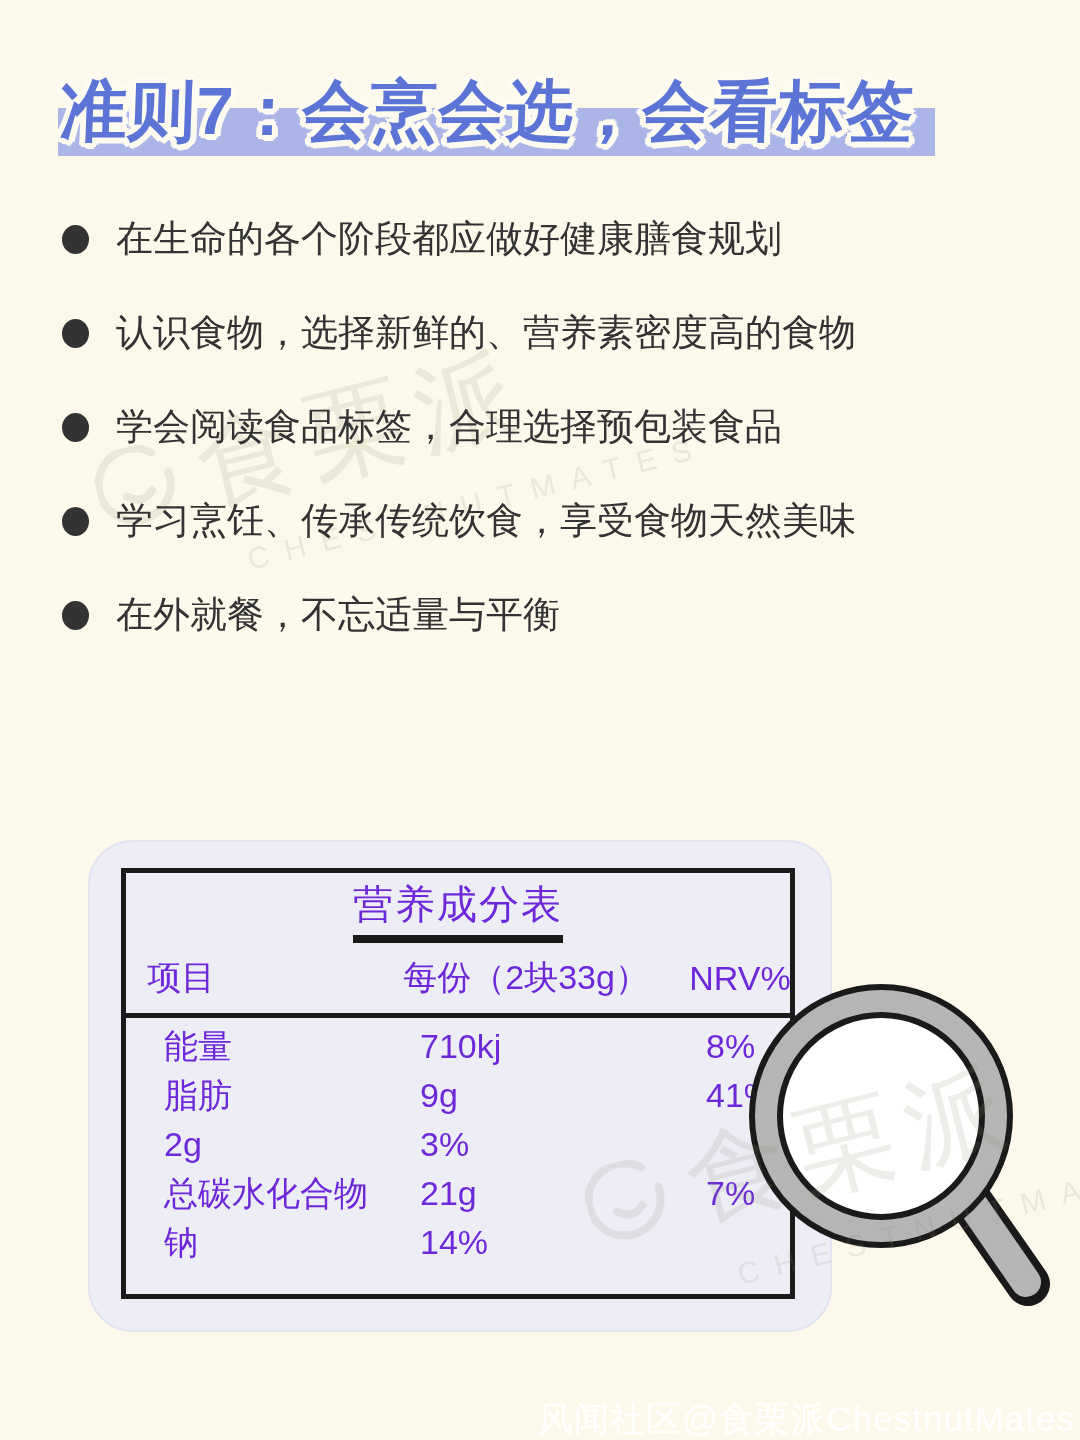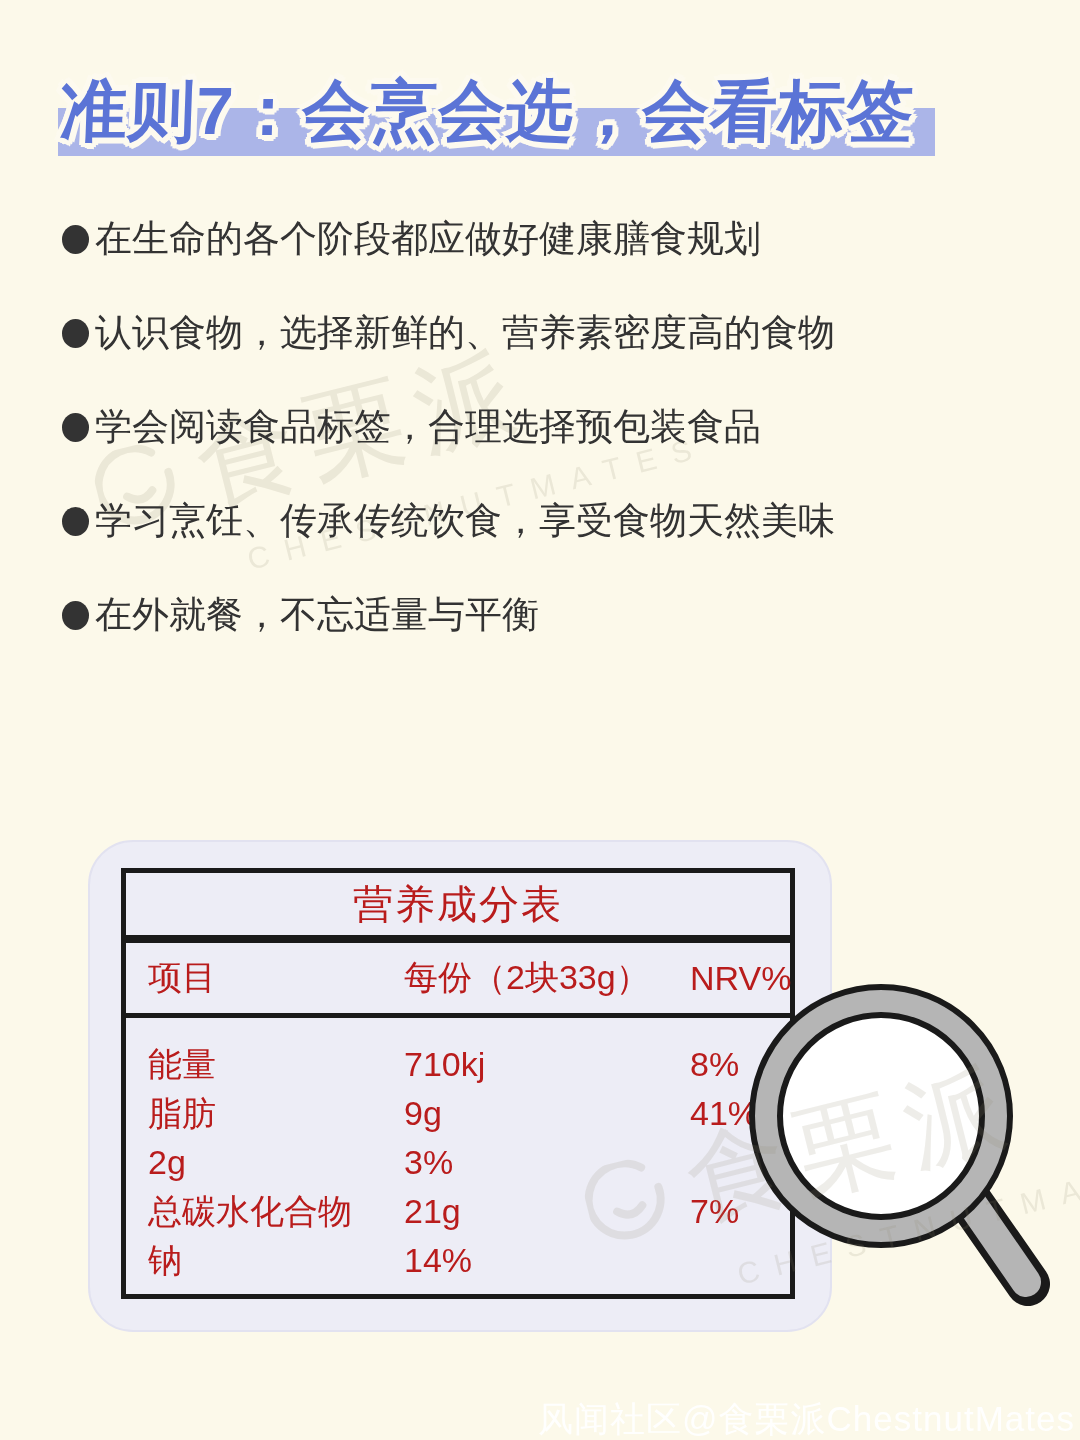--- a/index.html
+++ b/index.html
@@ -42,55 +42,56 @@
       2px 6px 0 var(--outline),2px -6px 0 var(--outline);
     white-space:nowrap;
   }
 
   
   .bullet-list{
     position:absolute;left:62px;top:218px;width:920px;z-index:2;
     list-style:none;
   }
   .bullet-item{
-    display:flex;align-items:flex-start;gap:6px;
+    display:flex;align-items:flex-start;gap:27px;
     margin-bottom:52px;
     font-size:37px;line-height:42px;font-weight:500;
     color:var(--body-text);white-space:nowrap;
   }
   .bullet-dot{
     flex:0 0 auto;width:27px;height:29px;border-radius:50%;
     background:var(--body-text);margin-top:7px;
   }
 
   
   .nutrition-card{
     position:absolute;left:88px;top:840px;width:744px;height:492px;
     background:var(--card-bg);border:2px solid var(--card-border);
     border-radius:45px;z-index:2;
   }
   .nutrition-table{
     position:absolute;left:31px;top:26px;width:674px;height:431px;
     border:5px solid var(--table-border);
     display:flex;flex-direction:column;
-    color:#b91c1c;
+    color:#6d28d9;
+    align-items:center;
   }
   .table-title-row{
     height:70px;border-bottom:8px solid var(--table-border);
     display:flex;align-items:center;justify-content:center;
     font-size:40px;font-weight:500;letter-spacing:2px;
   }
   .table-header-row{
     height:75px;border-bottom:5px solid var(--table-border);
     display:grid;grid-template-columns:256px 286px 1fr;
     align-items:center;padding-left:22px;
     font-size:34px;font-weight:500;
   }
   .table-body{
-    flex:1;padding:22px 0 0 22px;
+    flex:1;padding:4px 0 0 22px;
     display:flex;flex-direction:column;
   }
   .nutrient-row{
     display:grid;grid-template-columns:256px 286px 1fr;
     align-items:center;height:49px;
     font-size:34px;font-weight:500;white-space:nowrap;
   }
 
   
   .magnifier{

